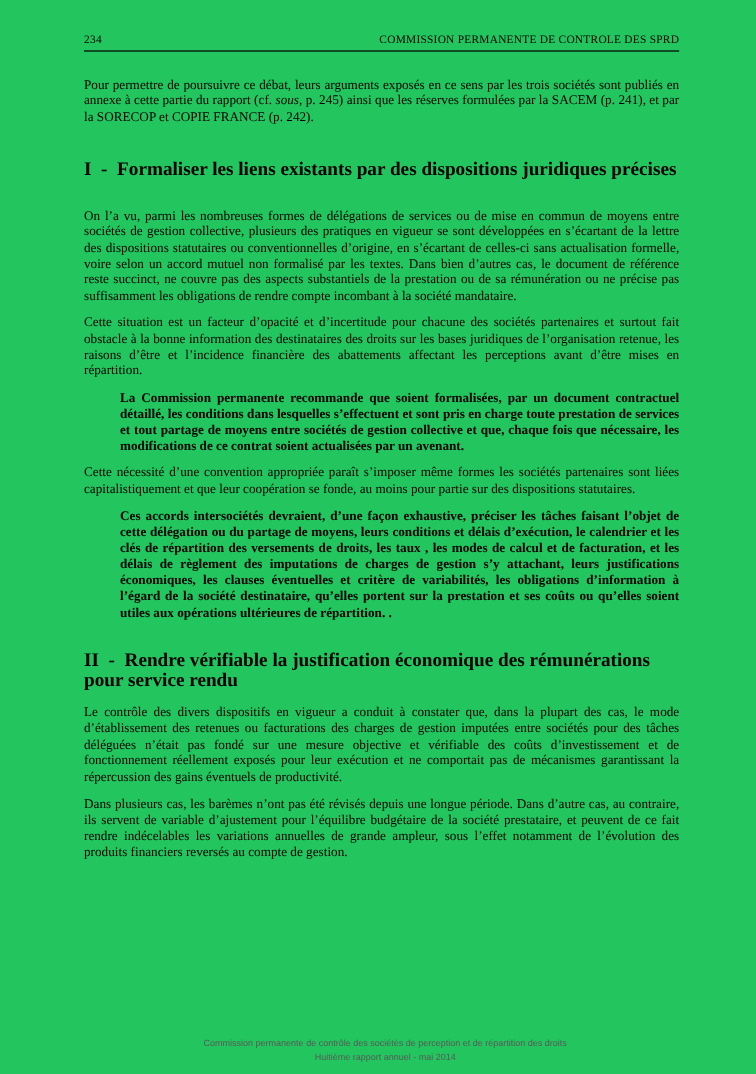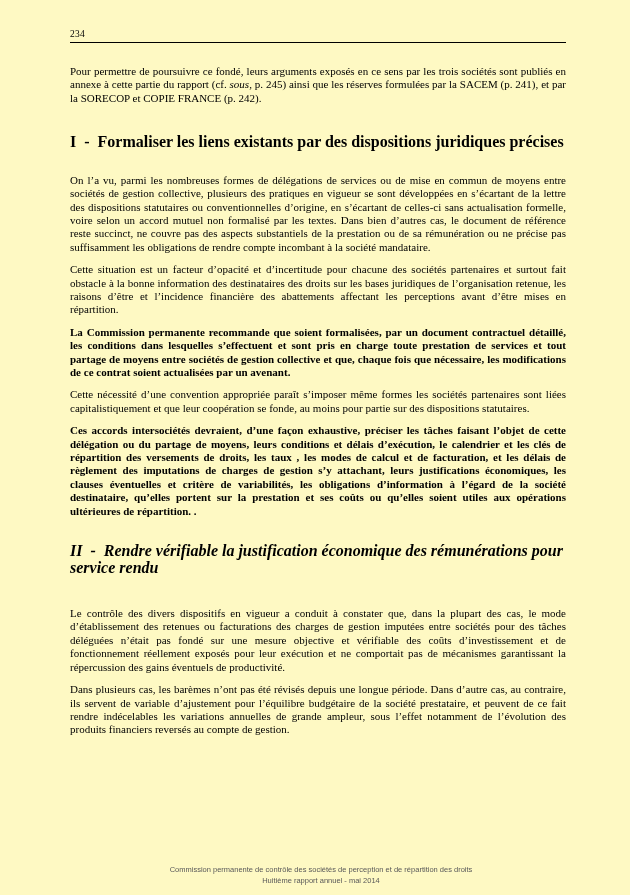--- a/index.html
+++ b/index.html
@@ -1,20 +1,20 @@
 <!DOCTYPE html>
 <html lang="fr"><head>
 <meta charset="utf-8">
 <style>
   html, body { margin: 0; padding: 0; background: #ffffff; }
   .page {
     position: relative;
     width: 630px;
     height: 895px;
-    background: #fef9c3;
+    background: #22c55e;
     font-family: "Liberation Serif", serif;
     color: #000000;
     box-sizing: border-box;
     overflow: hidden;
   }
   .content {
     position: absolute;
     left: 70px;
     right: 64px;
     top: 0;
@@ -32,31 +32,31 @@
   .running-header .page-num { font-size: 9.5px; }
   .running-header .run-title { font-size: 9.5px; }
 
   .body-text p {
     font-size: 11px;
     line-height: 13.4px;
     text-align: justify;
     margin: 9px 0;
   }
   p.intro { margin-top: 22px; margin-bottom: 0; }
-  p.bold { font-weight: bold; }
+  p.bold { font-weight: bold; margin-left: 30px; }
   .body-text i { font-style: italic; }
 
   h2.sec-heading {
     font-size: 16px;
     font-weight: bold;
     line-height: 16.5px;
     margin: 29px 0 23px 0;
     text-align: left;
   }
-  h2.sec-heading.second { margin-top: 25px; margin-bottom: 31px; font-style: italic; }
+  h2.sec-heading.second { margin-top: 25px; margin-bottom: 12px; }
 
   .page-footer {
     position: absolute;
     left: 0;
     right: 0;
     bottom: 9px;
     text-align: center;
     font-family: "Liberation Sans", sans-serif;
     font-size: 7.5px;
     line-height: 10.5px;
@@ -66,25 +66,26 @@
   .page-footer .url { color: #595959; text-decoration: none; }
 </style>
 </head>
 <body>
 
 <div class="page">
   <div class="content">
 
     <div class="running-header">
       <span class="page-num">234</span>
+      <span class="run-title">COMMISSION PERMANENTE DE CONTROLE DES SPRD</span>
     </div>
 
     <div class="body-text">
 
-      <p class="intro"><span>Pour permettre de poursuivre ce fondé, leurs arguments exposés en ce sens par les trois sociétés sont publiés en annexe à cette partie du rapport (cf. </span><i>sous</i><span>, p. 245) ainsi que les réserves formulées par la SACEM (p. 241), et par la SORECOP et COPIE FRANCE (p. 242).</span></p>
+      <p class="intro"><span>Pour permettre de poursuivre ce débat, leurs arguments exposés en ce sens par les trois sociétés sont publiés en annexe à cette partie du rapport (cf. </span><i>sous</i><span>, p. 245) ainsi que les réserves formulées par la SACEM (p. 241), et par la SORECOP et COPIE FRANCE (p. 242).</span></p>
 
       <h2 class="sec-heading">I - Formaliser les liens existants par des dispositions juridiques précises</h2>
 
       <p>On l’a vu, parmi les nombreuses formes de délégations de services ou de mise en commun de moyens entre sociétés de gestion collective, plusieurs des pratiques en vigueur se sont développées en s’écartant de la lettre des dispositions statutaires ou conventionnelles d’origine, en s’écartant de celles-ci sans actualisation formelle, voire selon un accord mutuel non formalisé par les textes. Dans bien d’autres cas, le document de référence reste succinct, ne couvre pas des aspects substantiels de la prestation ou de sa rémunération ou ne précise pas suffisamment les obligations de rendre compte incombant à la société mandataire.</p>
 
       <p>Cette situation est un facteur d’opacité et d’incertitude pour chacune des sociétés partenaires et surtout fait obstacle à la bonne information des destinataires des droits sur les bases juridiques de l’organisation retenue, les raisons d’être et l’incidence financière des abattements affectant les perceptions avant d’être mises en répartition.</p>
 
       <p class="bold">La Commission permanente recommande que soient formalisées, par un document contractuel détaillé, les conditions dans lesquelles s’effectuent et sont pris en charge toute prestation de services et tout partage de moyens entre sociétés de gestion collective et que, chaque fois que nécessaire, les modifications de ce contrat soient actualisées par un avenant.</p>
 
       <p>Cette nécessité d’une convention appropriée paraît s’imposer même formes les sociétés partenaires sont liées capitalistiquement et que leur coopération se fonde, au moins pour partie sur des dispositions statutaires.</p>

